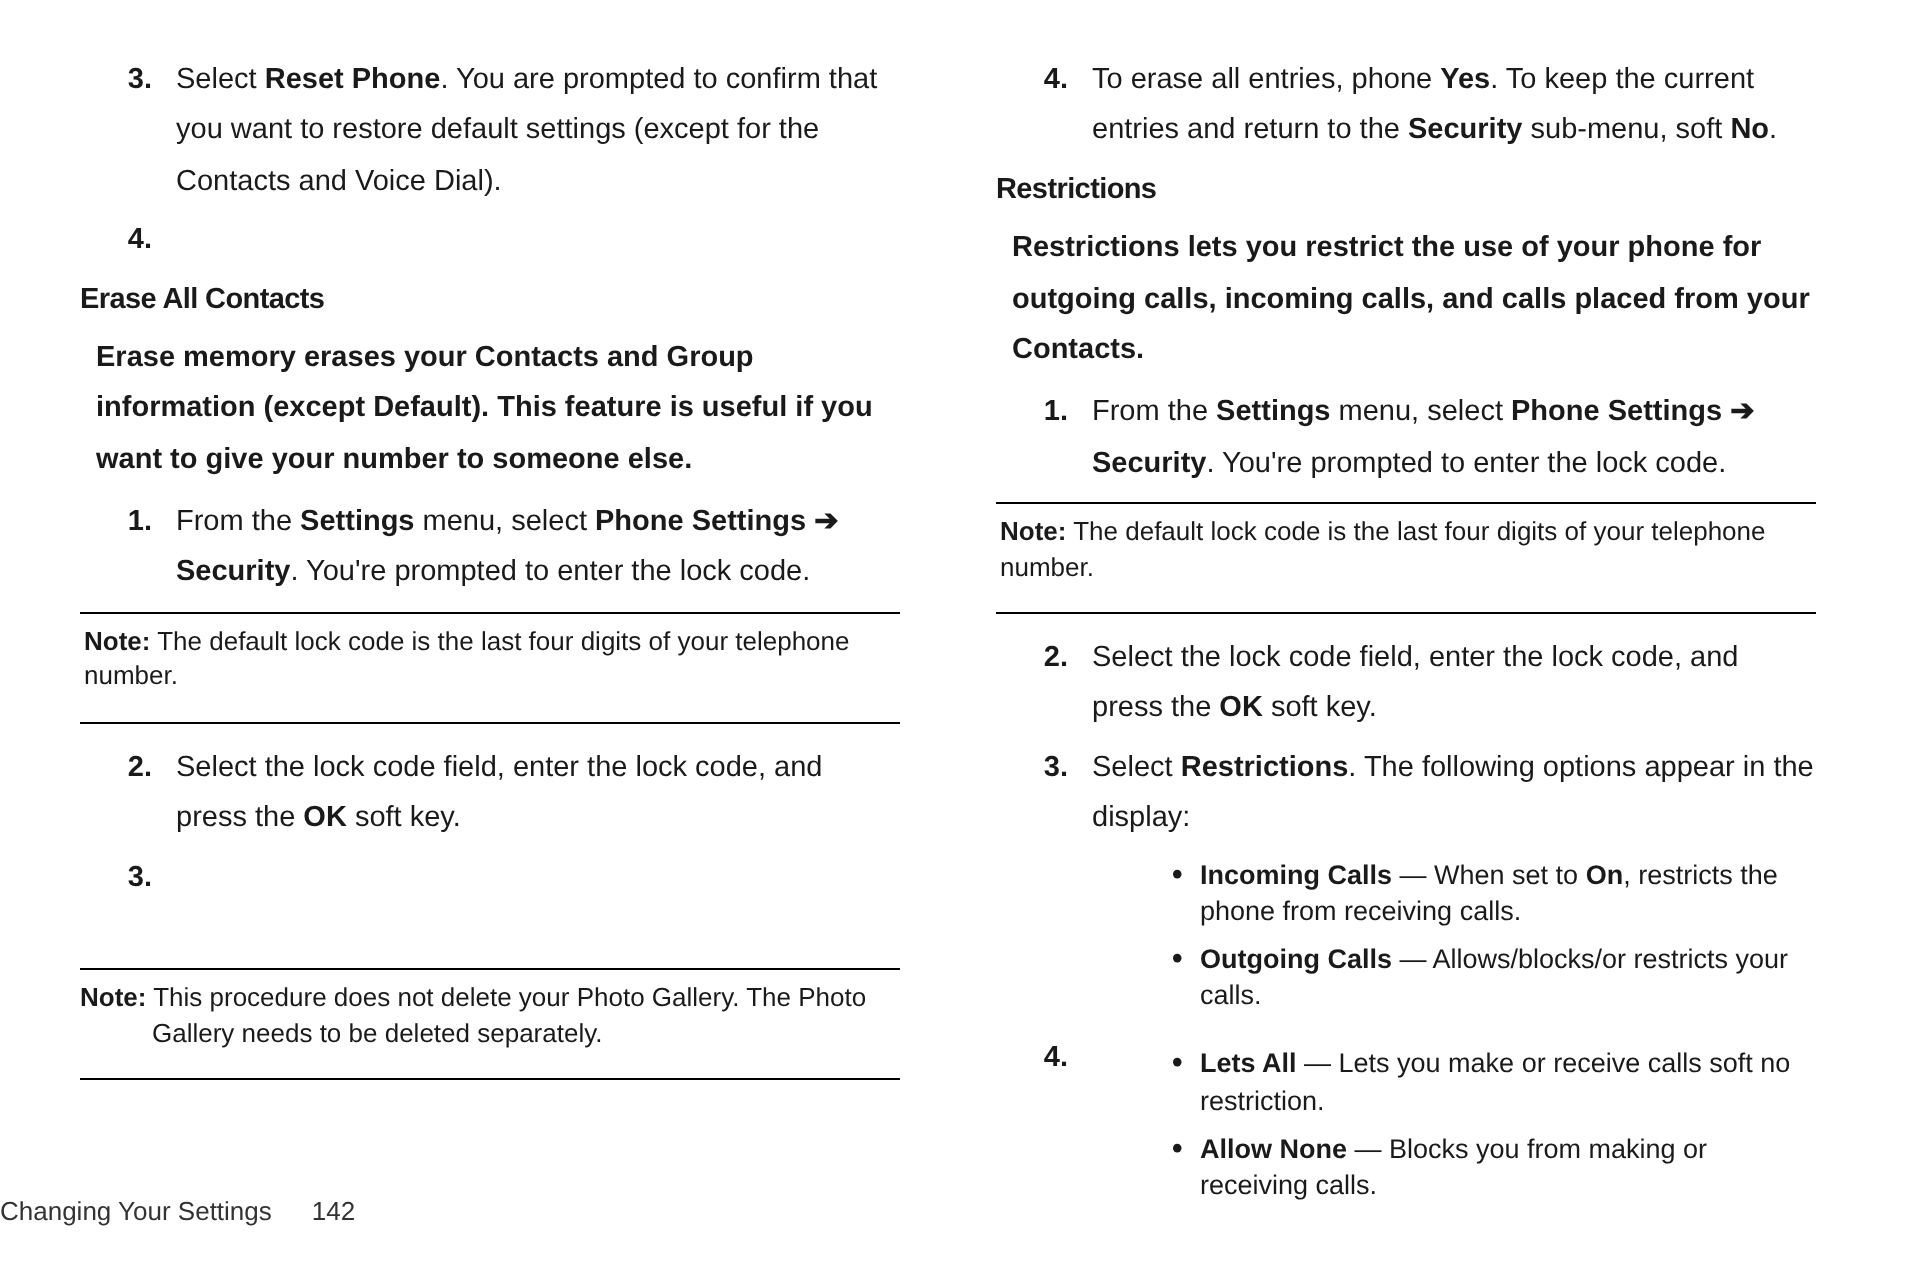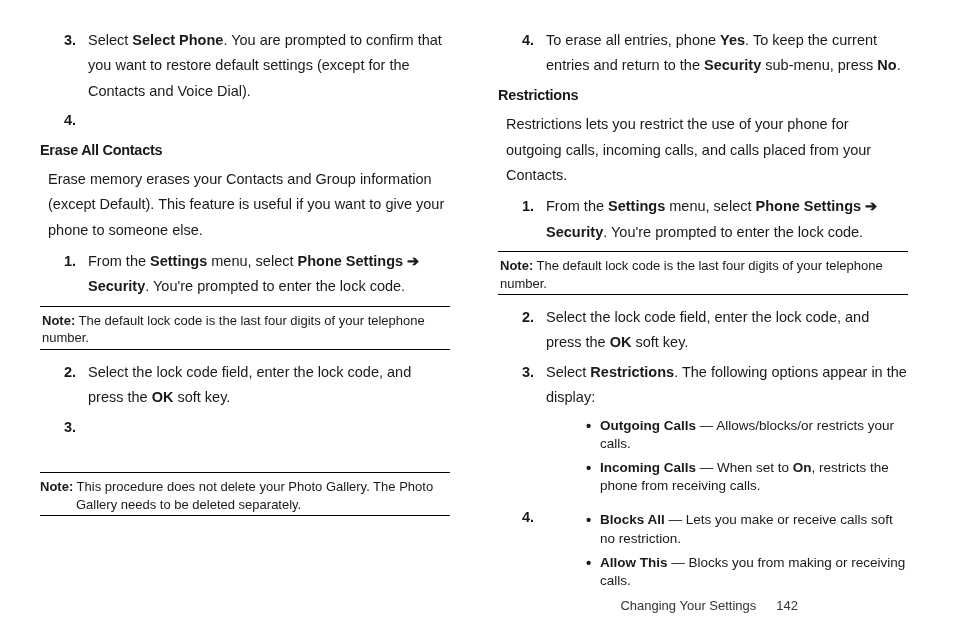--- a/index.html
+++ b/index.html
@@ -44,27 +44,28 @@
   }
 
   .heading {
     font-weight: 700;
     font-family: Arial, Helvetica, sans-serif;
     letter-spacing: -0.3px;
     margin: 2px 0 4px 0;
   }
   .para {
     margin: 0 0 6px 8px;
+    font-weight: bold;
   }
 
   .note-block {
     border-top: 1.3px solid #000;
     border-bottom: 1.3px solid #000;
     margin: 6px 0 10px 0;
-    padding: 5px 0 2px 2px;
+    padding: 5px 0 14px 2px;
     font-size: 13px;
     line-height: 1.35;
   }
   .note-block .note-label { font-weight: 700; }
   .note-block .note-body { }
   .note-hang { padding-left: 36px; text-indent: -36px; margin-top: 32px; }
 
   .b { font-weight: 700; }
 
   .bul-list { margin-left: 40px; font-size: 13.5px; line-height: 1.35; }
@@ -79,49 +80,49 @@
     left: 0;
     top: -1px;
     font-size: 15px;
     font-weight: 700;
   }
 
   .arrow { font-family: Arial; }
 
   .footer {
     width: 854px;
-    text-align: right;
+    text-align: left;
     padding: 8px 56px 0 0;
     box-sizing: border-box;
     font-size: 13px;
     color: #333;
   }
   .footer .sec { margin-right: 20px; }
 </style>
 </head>
 <body>
 
 <div class="page">
 
   <div class="col">
 
     <div class="ol">
       <div class="li">
         <div class="num">3.</div>
         <div class="body">
-          <span>Select </span><span class="b">Select Phone</span><span>. You are prompted to confirm that you want to restore default settings (except for the Contacts and Voice Dial).</span>
+          <span>Select </span><span class="b">Reset Phone</span><span>. You are prompted to confirm that you want to restore default settings (except for the Contacts and Voice Dial).</span>
         </div>
       </div>
       <div class="li">
         <div class="num">4.</div>
       </div>
     </div>
 
     <div class="heading">Erase All Contacts</div>
-    <div class="para">Erase memory erases your Contacts and Group information (except Default). This feature is useful if you want to give your phone to someone else.</div>
+    <div class="para">Erase memory erases your Contacts and Group information (except Default). This feature is useful if you want to give your number to someone else.</div>
 
     <div class="ol">
       <div class="li">
         <div class="num">1.</div>
         <div class="body">
           <span>From the </span><span class="b">Settings</span><span> menu, select </span><span class="b">Phone Settings</span><span> </span><span class="arrow b">➔</span> <span class="b">Security</span><span>. You're prompted to enter the lock code.</span>
         </div>
       </div>
     </div>
 
@@ -145,21 +146,21 @@
       <span class="note-label">Note:</span><span class="note-body"> This procedure does not delete your Photo Gallery. The Photo Gallery needs to be deleted separately.</span>
     </div>
   </div>
 
   <div class="col">
 
     <div class="ol">
       <div class="li">
         <div class="num">4.</div>
         <div class="body">
-          <span>To erase all entries, phone </span><span class="b">Yes</span><span>. To keep the current entries and return to the </span><span class="b">Security</span><span> sub-menu, press </span><span class="b">No</span><span>.</span>
+          <span>To erase all entries, phone </span><span class="b">Yes</span><span>. To keep the current entries and return to the </span><span class="b">Security</span><span> sub-menu, soft </span><span class="b">No</span><span>.</span>
         </div>
       </div>
     </div>
 
     <div class="heading">Restrictions</div>
     <div class="para">Restrictions lets you restrict the use of your phone for outgoing calls, incoming calls, and calls placed from your Contacts.</div>
 
     <div class="ol">
       <div class="li">
         <div class="num">1.</div>
@@ -179,37 +180,37 @@
         <div class="body">
           <span>Select the lock code field, enter the lock code, and press the </span><span class="b">OK</span><span> soft key.</span>
         </div>
       </div>
       <div class="li">
         <div class="num">3.</div>
         <div class="body">
           <span>Select </span><span class="b">Restrictions</span><span>. The following options appear in the display:</span>
           <div class="bul-list">
             <div class="bitem">
+              <span class="b">Incoming Calls</span><span> — When set to </span><span class="b">On</span><span>, restricts the phone from receiving calls.</span>
+            </div>
+            <div class="bitem">
               <span class="b">Outgoing Calls</span><span> — Allows/blocks/or restricts your calls.</span>
             </div>
-            <div class="bitem">
-              <span class="b">Incoming Calls</span><span> — When set to </span><span class="b">On</span><span>, restricts the phone from receiving calls.</span>
-            </div>
           </div>
         </div>
       </div>
       <div class="li">
         <div class="num">4.</div>
         <div class="body">
           <div class="bul-list">
             <div class="bitem">
-              <span class="b">Blocks All</span><span> — Lets you make or receive calls soft no restriction.</span>
-            </div>
-            <div class="bitem">
-              <span class="b">Allow This</span><span> — Blocks you from making or receiving calls.</span>
+              <span class="b">Lets All</span><span> — Lets you make or receive calls soft no restriction.</span>
+            </div>
+            <div class="bitem">
+              <span class="b">Allow None</span><span> — Blocks you from making or receiving calls.</span>
             </div>
           </div>
         </div>
       </div>
     </div>
 
   </div>
 </div>
 
 <div class="footer">

